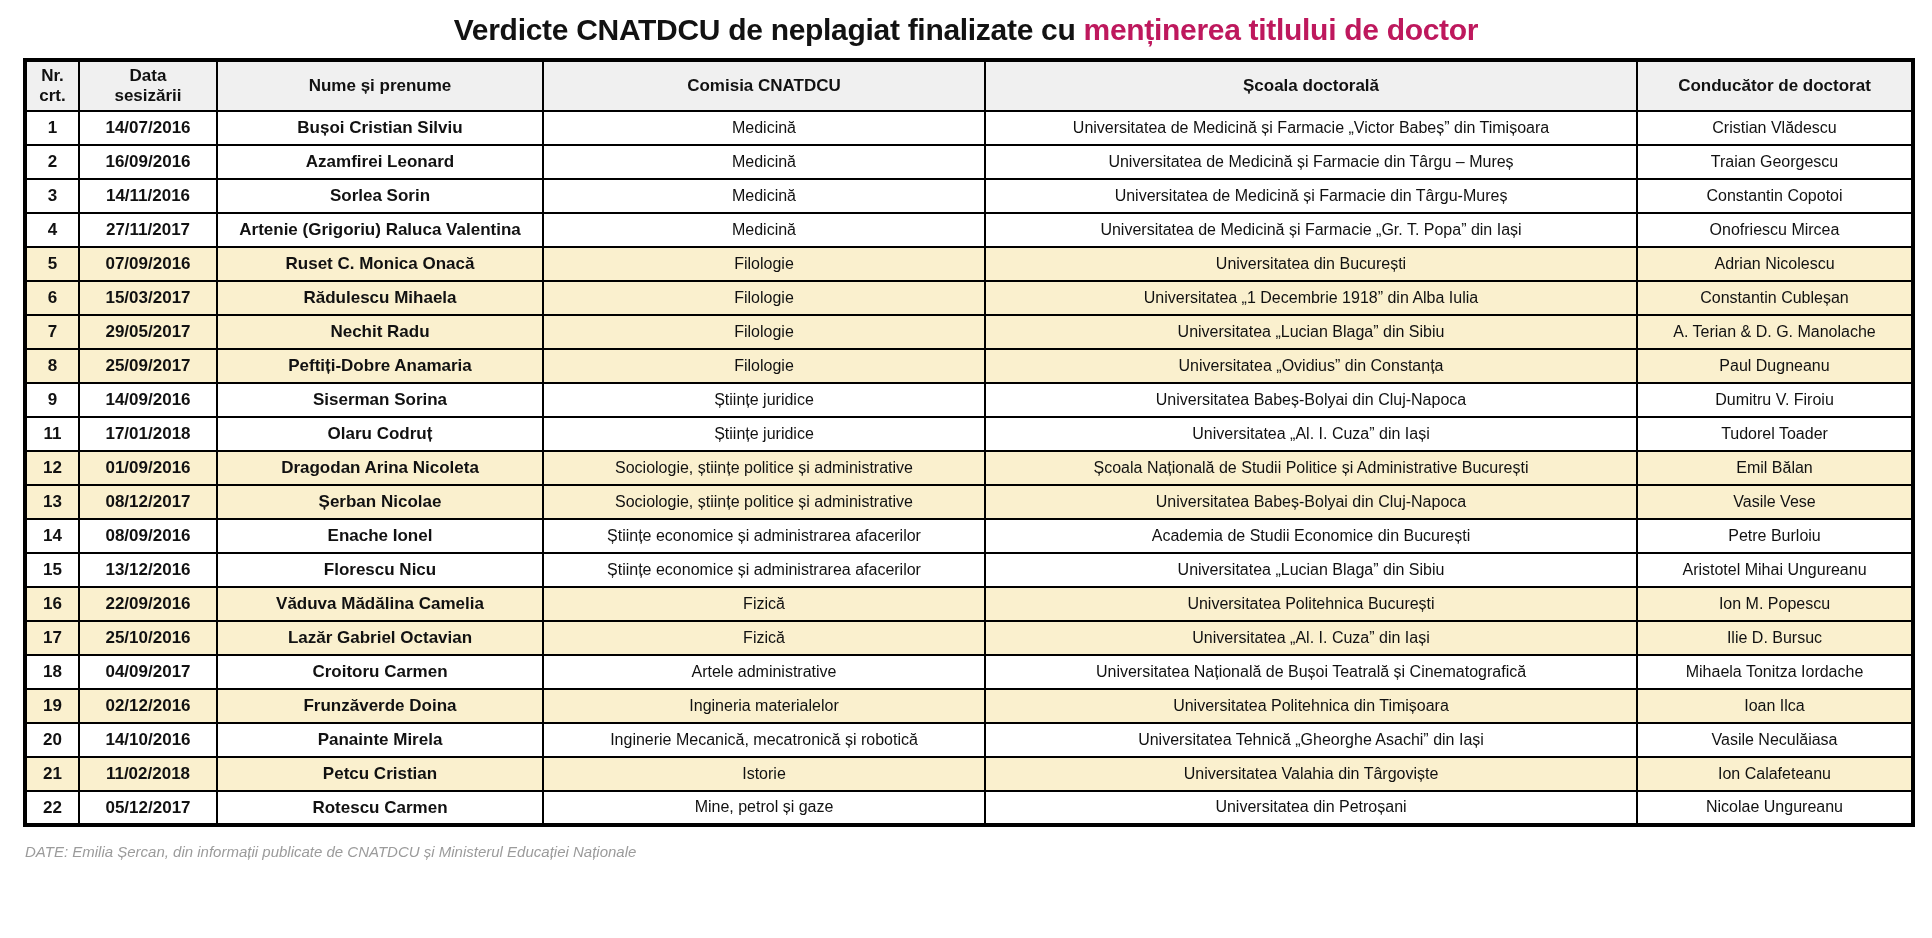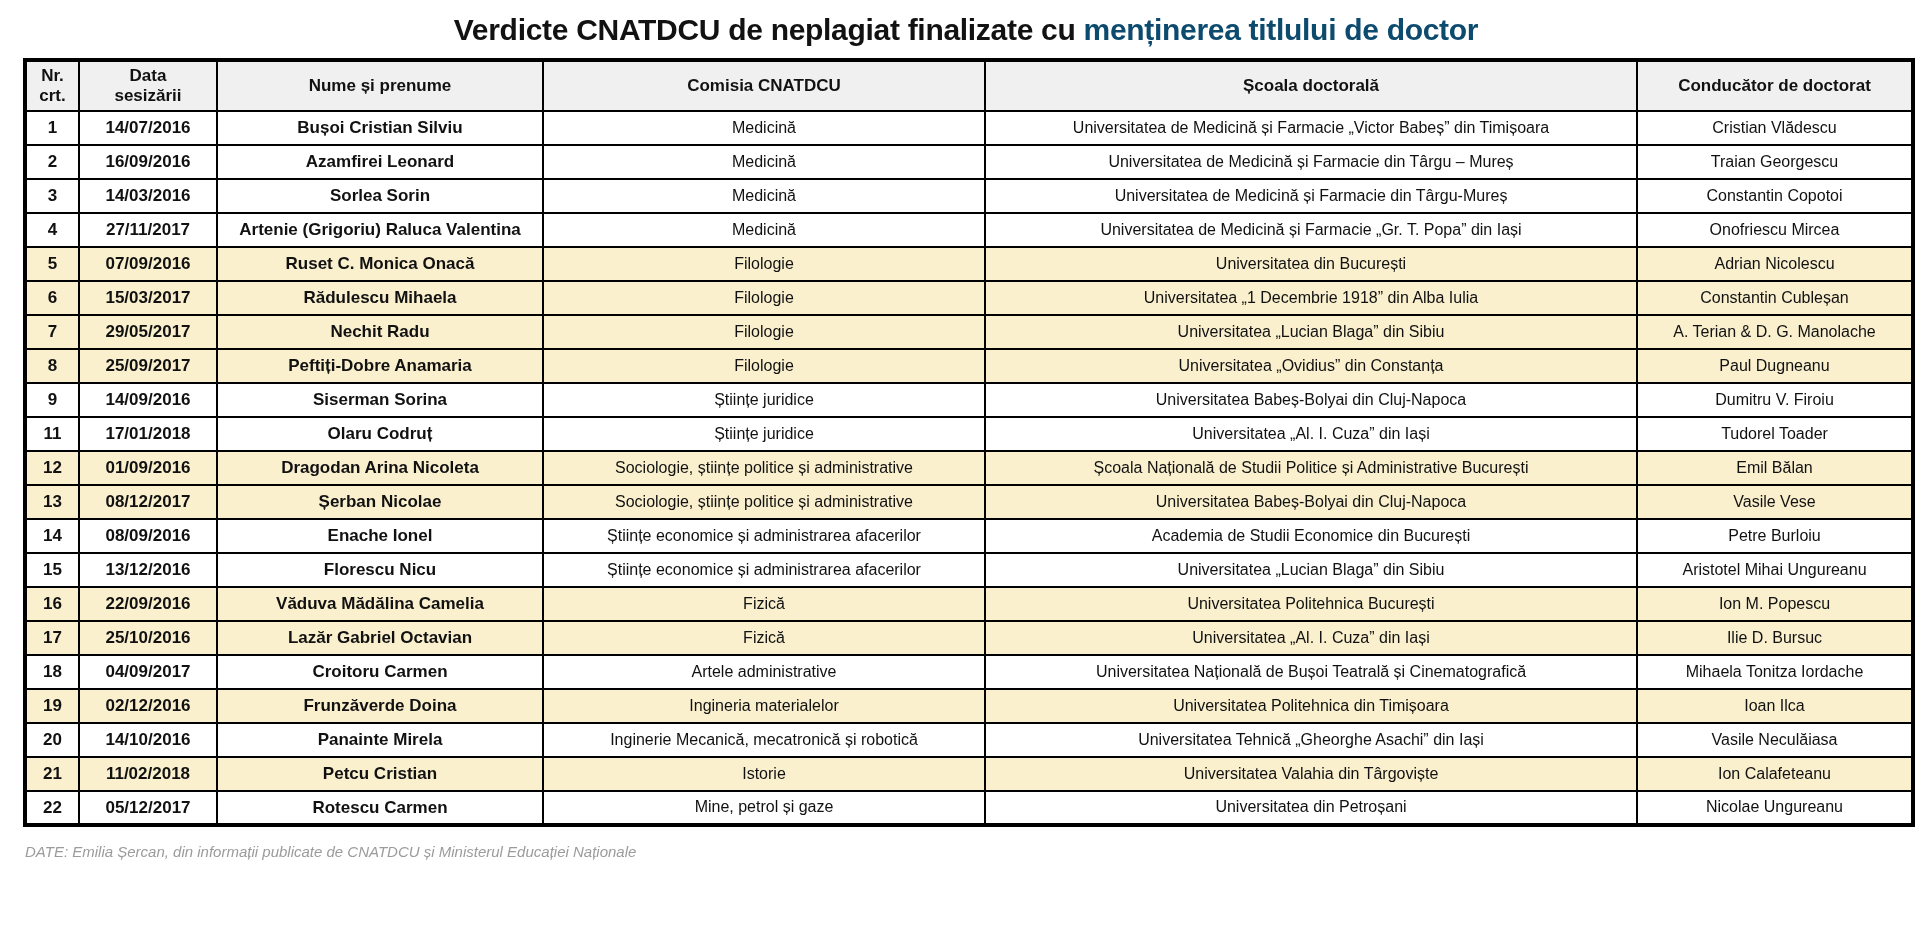--- a/index.html
+++ b/index.html
@@ -11,21 +11,21 @@
   }
   .page-title {
     text-align: center;
     font-size: 30px;
     font-weight: 700;
     letter-spacing: -0.3px;
     margin-top: 13px;
     margin-bottom: 11px;
     color: #121212;
   }
-  .page-title .hl-red { color: #0c4a6e; }
+  .page-title .hl-red { color: #be185d; }
   table.verdicts {
     border-collapse: collapse;
     margin-left: 23px;
     width: 1888px;
     table-layout: fixed;
     padding-left: 46px;
   }
   table.verdicts, table.verdicts th, table.verdicts td {
     border: 2px solid #000000;
   }
@@ -105,21 +105,21 @@
       <tr>
     <td class="b">2</td>
     <td class="b">16/09/2016</td>
     <td class="b">Azamfirei Leonard</td>
     <td>Medicină</td>
     <td>Universitatea de Medicină și Farmacie din Târgu – Mureș</td>
     <td>Traian Georgescu</td>
   </tr>
       <tr>
     <td class="b">3</td>
-    <td class="b">14/03/2016</td>
+    <td class="b">14/11/2016</td>
     <td class="b">Sorlea Sorin</td>
     <td>Medicină</td>
     <td>Universitatea de Medicină și Farmacie din Târgu-Mureș</td>
     <td>Constantin Copotoi</td>
   </tr>
       <tr>
     <td class="b">4</td>
     <td class="b">27/11/2017</td>
     <td class="b">Artenie (Grigoriu) Raluca Valentina</td>
     <td>Medicină</td>

